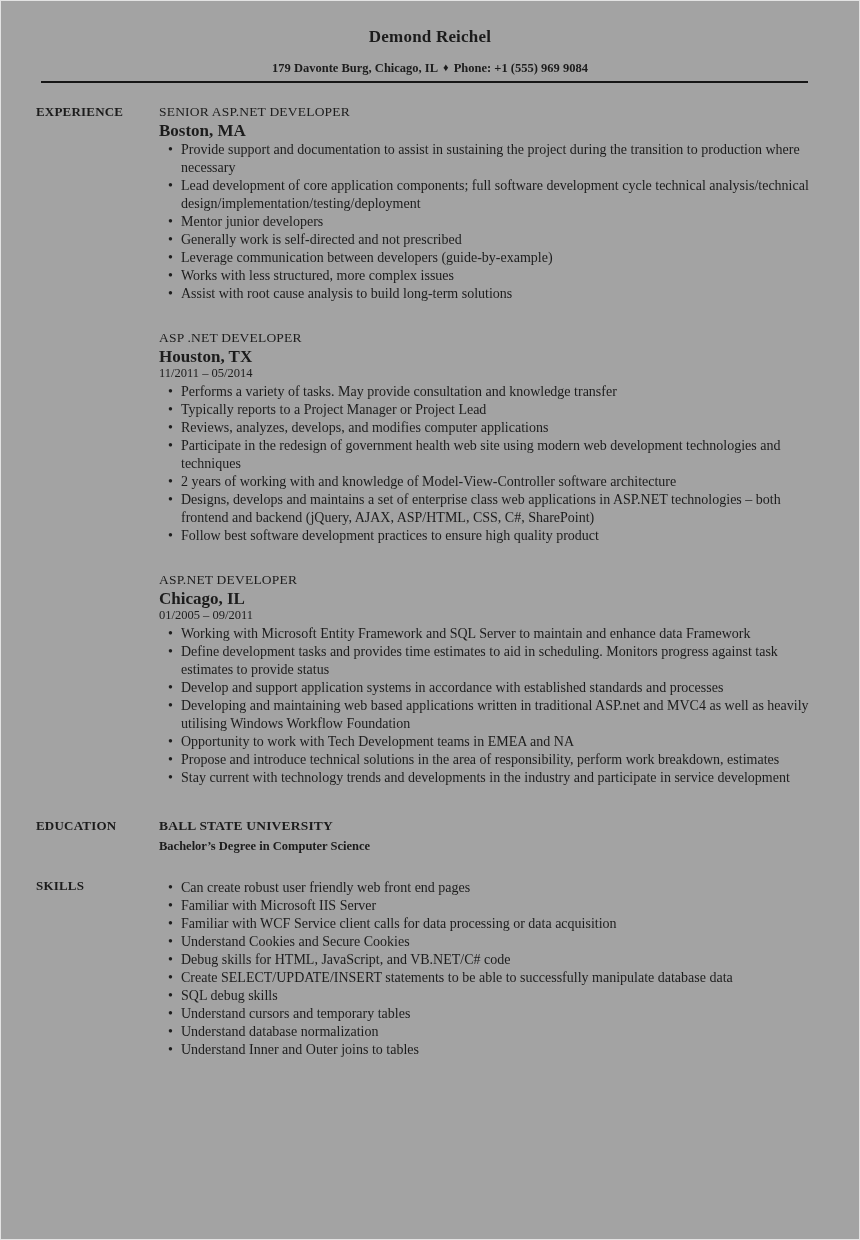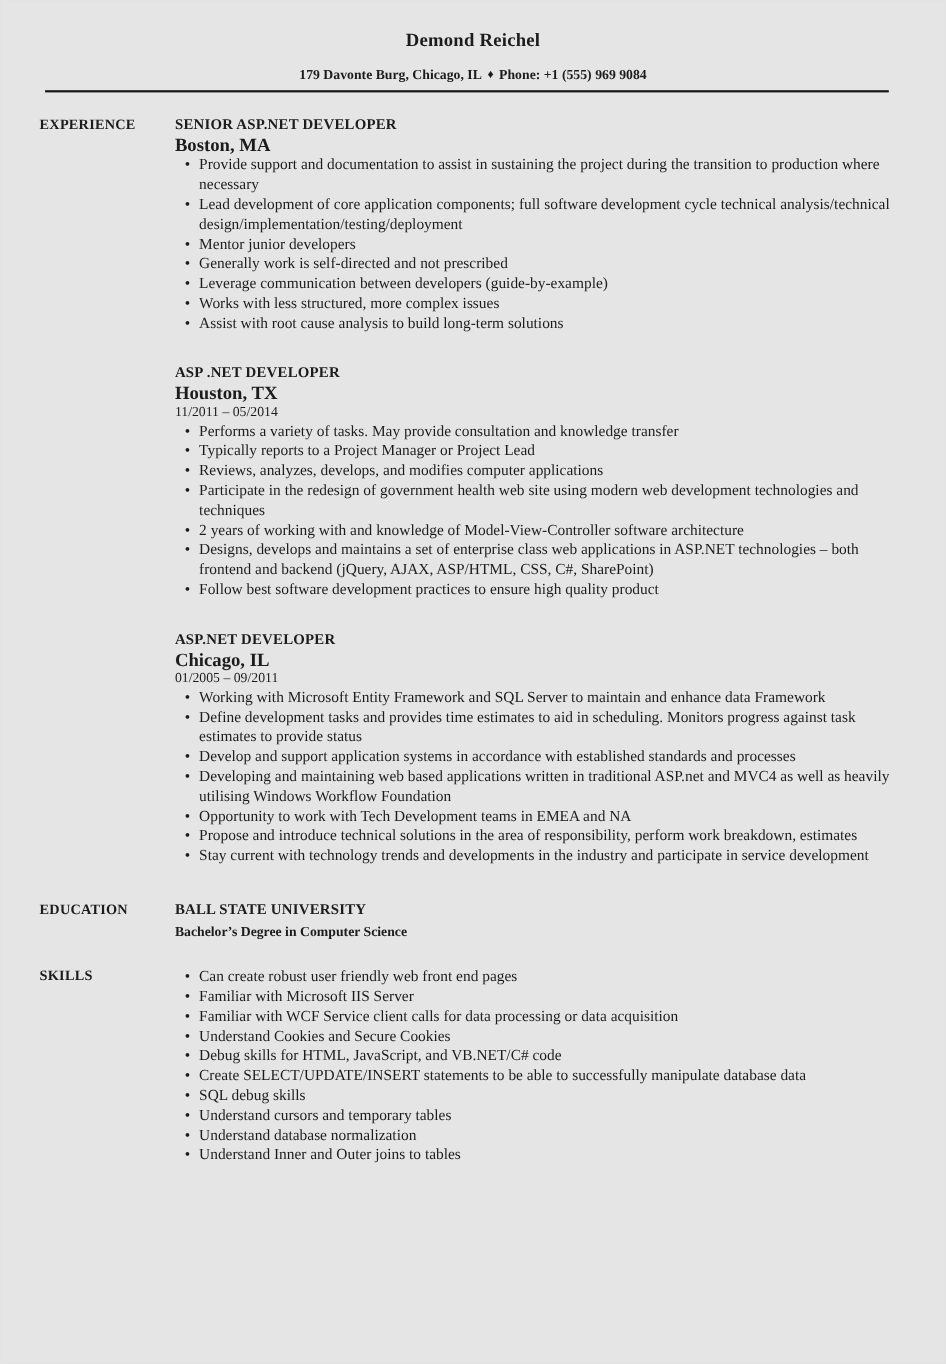--- a/index.html
+++ b/index.html
@@ -5,21 +5,21 @@
   html, body { margin: 0; padding: 0; }
   body {
     font-family: "Liberation Serif", serif;
     background: #ffffff;
   }
   .page {
     position: relative;
     width: 860px;
     height: 1240px;
     box-sizing: border-box;
-    background: #e5e5e5;
+    background: #a3a3a3;
     border: 1px solid #e3e3e3;
     color: #1c1c1c;
     overflow: hidden;
   }
   .header { text-align: center; padding-top: 25px; }
   .name { font-size: 17px; font-weight: bold; line-height: 21px; letter-spacing: .2px; }
   .contact { font-size: 12.5px; font-weight: bold; line-height: 16px; margin-top: 13px; }
   .sep { padding: 0 5px; font-size: 11px; position: relative; top: -1px; }
   .rule { border-top: 2px solid #161616; margin: 5px 51px 0 40px; }
 
@@ -27,21 +27,21 @@
   .section { display: flex; align-items: flex-start; }
   .section-label {
     flex: 0 0 123px; width: 123px;
     font-size: 13px; font-weight: bold; line-height: 18px;
     letter-spacing: .2px;
   }
   .section-body { flex: 1; min-width: 0; }
 
   .job { margin-bottom: 26px; }
   .job:last-child { margin-bottom: 0; }
-  .job-title { font-size: 13.5px; font-weight: bold; line-height: 18px; letter-spacing: .2px; }
+  .job-title { font-size: 13.5px; font-weight: normal; line-height: 18px; letter-spacing: .2px; }
   .job-location { font-size: 17px; font-weight: bold; line-height: 17px; margin-top: 1px; }
   .job-dates { font-size: 12.5px; line-height: 16px; }
 
   ul.bullets { list-style: none; margin: 2px 0 0 0; padding: 0; font-size: 14px; }
   .bullets li { position: relative; padding-left: 22px; line-height: 18px; }
   .bullets li::before { content: "\2022"; position: absolute; left: 9px; top: 0; }
 
   .section-education { margin-top: 30px; }
   .school { font-size: 13.5px; font-weight: bold; line-height: 18px; letter-spacing: .2px; }
   .degree { font-size: 12.5px; font-weight: bold; line-height: 18px; margin-top: 2px; }

